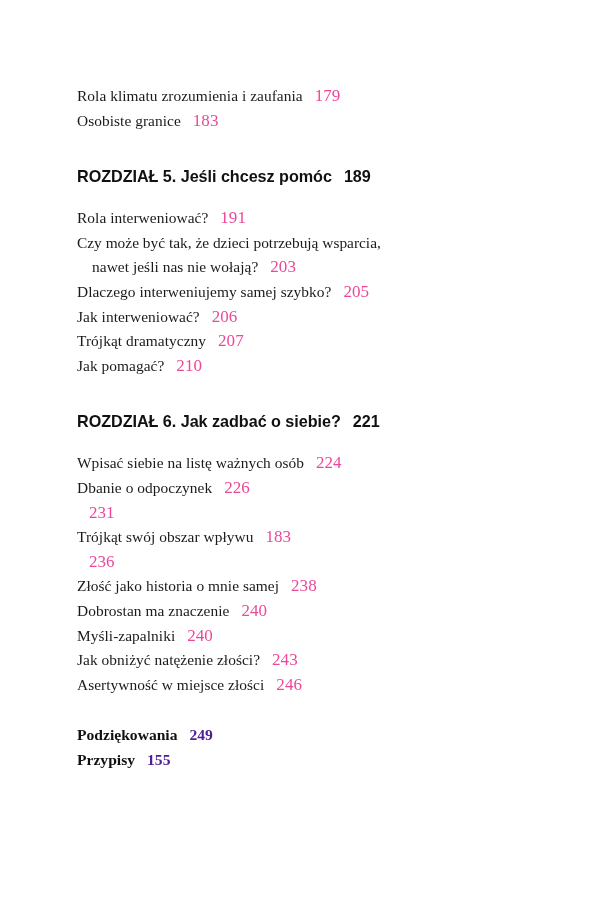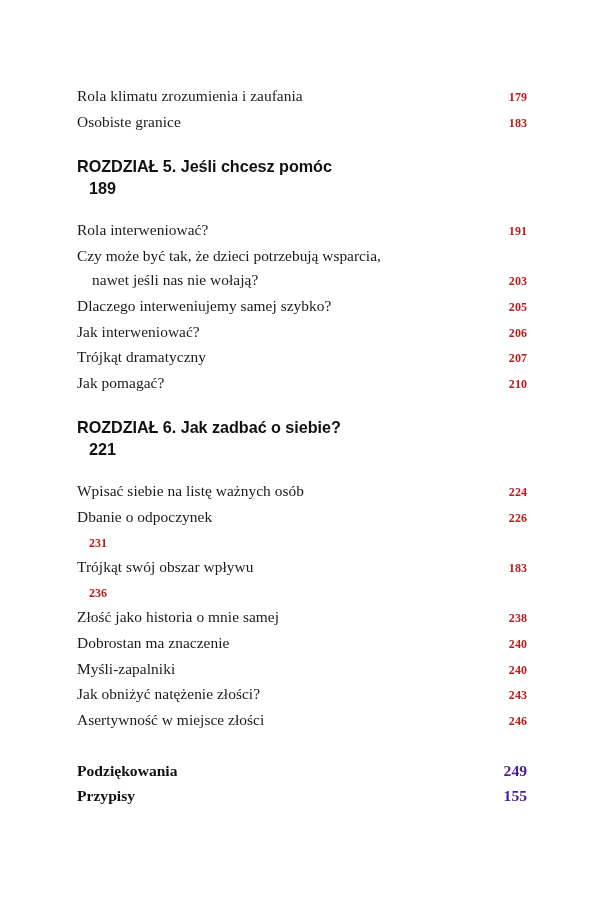--- a/index.html
+++ b/index.html
@@ -20,21 +20,21 @@
     position: absolute;
     left: 77px;
     top: 84px;
     width: 450px;
   }
 
   
   .row {
     display: flex;
     align-items: baseline;
-    justify-content: space-between;
+    justify-content: flex-start;
     width: 100%;
   }
   .row .label {
     flex: 0 1 auto;
     text-align: left;
   }
   .row .page-num {
     flex: 0 0 auto;
     text-align: right;
     white-space: nowrap;
@@ -44,23 +44,22 @@
   
   .entry {
     font-family: "Liberation Serif", "DejaVu Serif", serif;
     font-size: 15.4px;
     line-height: 24.6px;
     color: #1a1a1a;
     letter-spacing: 0.05px;
   }
   .entry .page-num {
     font-family: "Liberation Serif", "DejaVu Serif", serif;
-    font-size: 12px;
-    color: #b91c1c;
-    font-weight: bold;
+    font-size: 17px;
+    color: #ec4899;
   }
 
   
   .entry-multiline .line-first {
     font-family: "Liberation Serif", "DejaVu Serif", serif;
     font-size: 15.4px;
     line-height: 24.6px;
     color: #1a1a1a;
   }
   .entry-multiline .line-cont {
@@ -92,21 +91,21 @@
     color: #111111;
   }
   .backmatter .page-num {
     font-family: "Liberation Serif", "DejaVu Serif", serif;
     font-weight: bold;
     font-size: 15.6px;
     color: #4c1d95;
   }
 
   
-  .space-before-chapter { margin-top: 20px; flex-direction: column; }
+  .space-before-chapter { margin-top: 32px; }
   .space-after-chapter  { margin-top: 19px; }
   .space-before-backmatter { margin-top: 26px; }
 </style>
 </head>
 <body>
 
 <div class="page">
   <div class="toc">
 
     <div>

